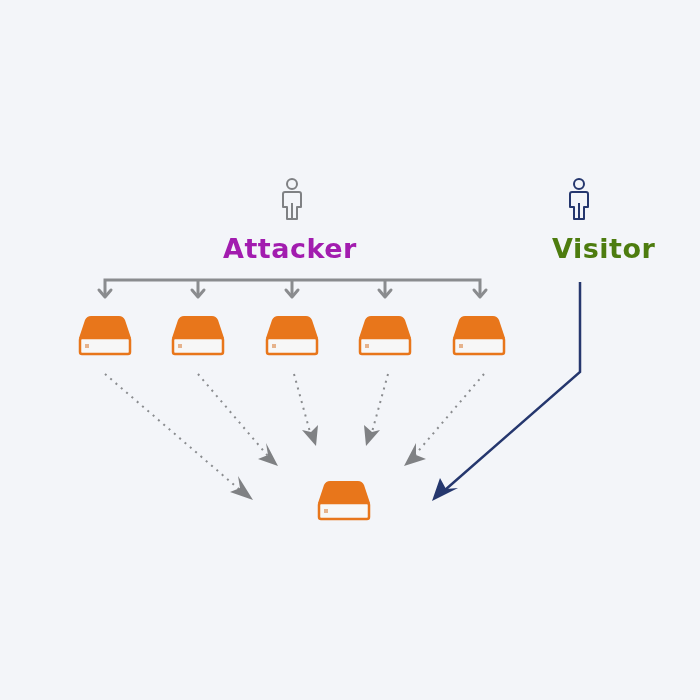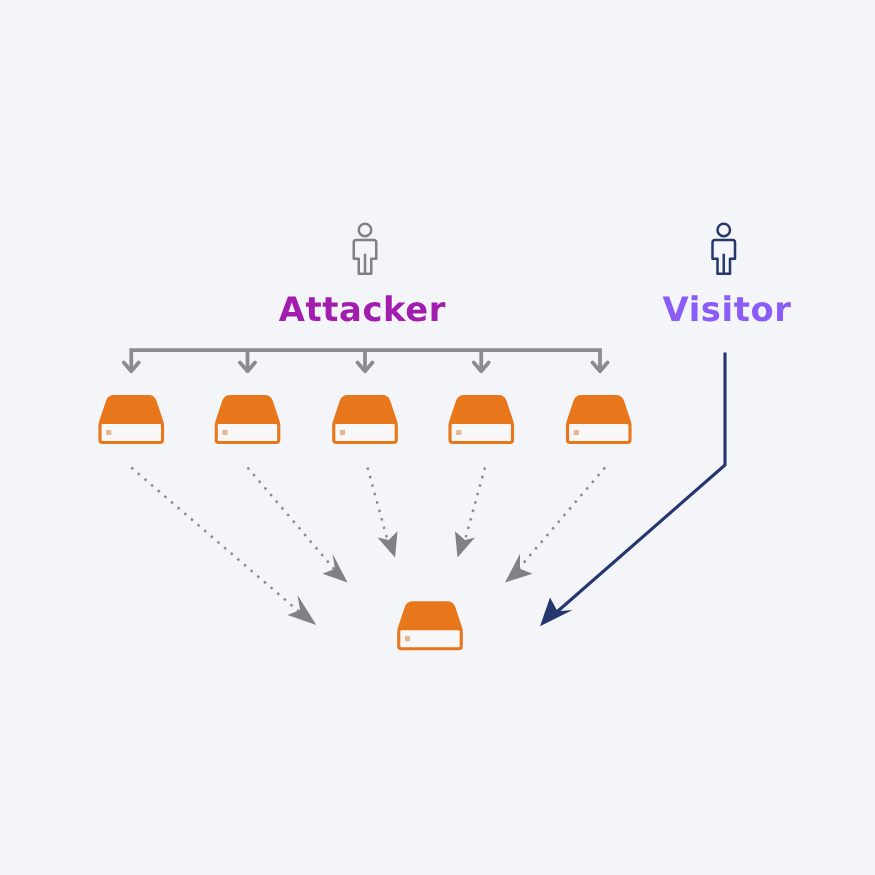--- a/index.html
+++ b/index.html
@@ -1,20 +1,20 @@
 <!DOCTYPE html>
 <html><head>
 <meta charset="utf-8">
 <style>
   html, body { margin:0; padding:0; }
   body { width:700px; height:700px; background:#f3f5f9; position:relative; overflow:hidden; font-family:"DejaVu Sans", sans-serif; }
   svg { position:absolute; left:0; top:0; }
   .label { position:absolute; font-weight:bold; font-size:27px; letter-spacing:0.5px; }
   #attacker-label { left:223px; top:233px; color:#a21caf; }
-  #visitor-label { left:530px; top:233px; color:#8b5cf6; }
+  #visitor-label { left:552px; top:233px; color:#4d7c0f; }
 </style>
 </head>
 <body>
 
 <svg width="700" height="700" viewBox="0 0 700 700">
   <defs>
     <g id="server">
       <path d="M8,0 H40 Q44,0 46,4 L52,22 H0 L6,4 Q8,0 12,0 Z" fill="#e8761b"></path>
       <rect x="1" y="22" width="50" height="16" rx="2" fill="#f7f7f7" stroke="#e8761b" stroke-width="2.5"></rect>
       <rect x="6" y="28" width="4" height="4" fill="#e6b38c"></rect>

